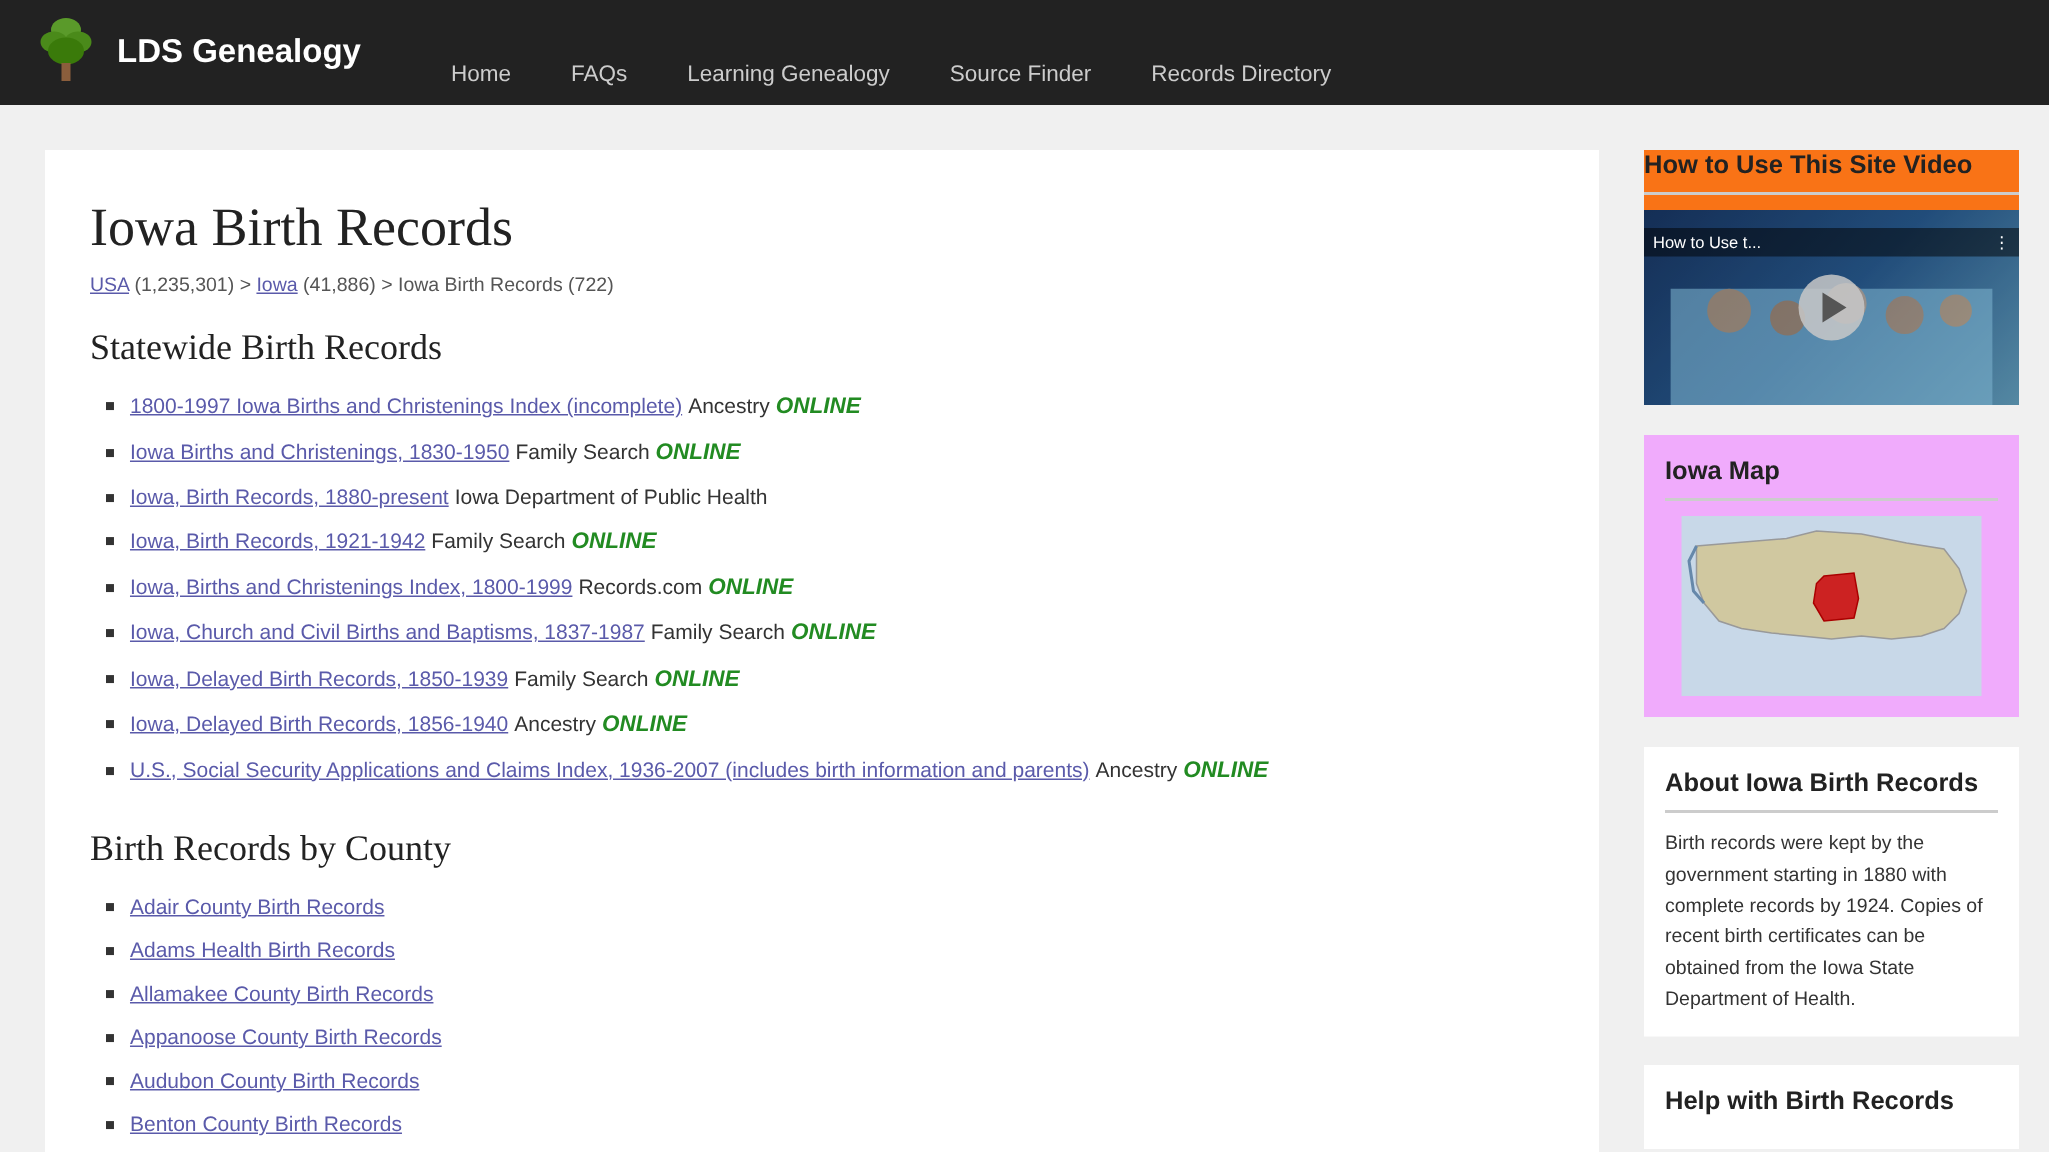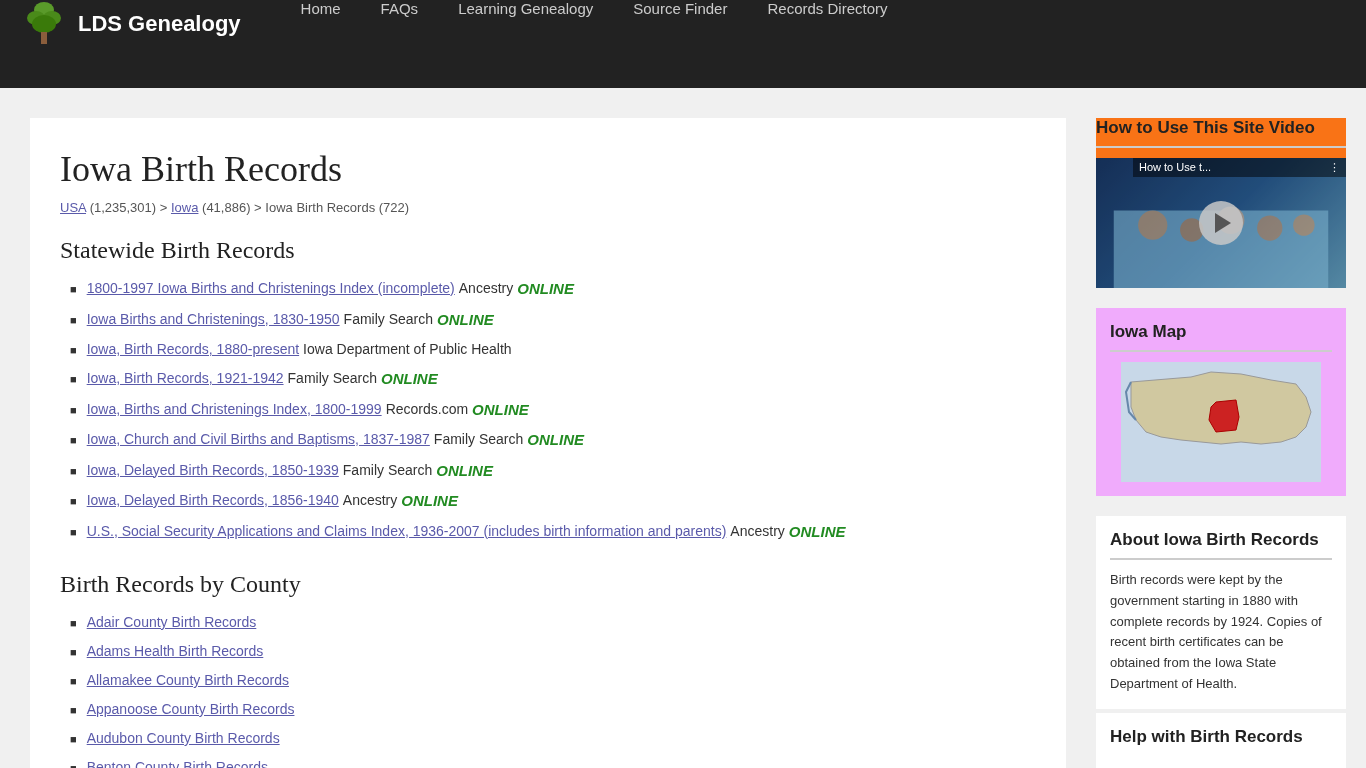--- a/index.html
+++ b/index.html
@@ -1,24 +1,24 @@
 <!DOCTYPE html>
 <html><head>
   <meta charset="utf-8">
   <style>
     * { margin: 0; padding: 0; box-sizing: border-box; }
     body { font-family: Georgia, 'Times New Roman', serif; font-size: 15px; color: #333; background: #e8e8e8; }
 
     
     #header {
       background: #222;
-      padding: 0 20px;
-      display: flex;
-      align-items: flex-start;
-      height: 88px;
+      padding: 12px 20px;
+      display: flex;
+      align-items: flex-end;
+      height: 70px;
     }
     #logo-area {
       display: flex;
       align-items: center;
       gap: 10px;
       margin-right: 60px;
     }
     #logo-icon {
       width: 48px;
       height: 48px;
@@ -132,21 +132,21 @@
       background: #f97316;
       margin-bottom: 20px;
     }
     #sidebar-section-map {
       background: #f0abfc;
       margin-bottom: 20px;
       padding: 14px;
     }
     #sidebar-section-about {
       background: #fff;
-      margin-bottom: 4px;
+      margin-bottom: 19px;
       padding: 14px;
     }
     #sidebar-section-help {
       background: #fff;
       padding: 14px;
     }
     .sidebar-title {
       font-size: 17px;
       font-weight: bold;
       color: #222;
@@ -187,30 +187,29 @@
     }
     #video-play-button::after {
       content: '';
       border-left: 16px solid #555;
       border-top: 10px solid transparent;
       border-bottom: 10px solid transparent;
       margin-left: 4px;
     }
     #video-title-bar {
       position: absolute;
-      top: 0; left: 0; right: 0;
+      top: 12px; left: 0; right: 0;
       background: rgba(0,0,0,0.5);
       color: #fff;
       font-size: 11px;
       font-family: Arial, sans-serif;
       padding: 3px 6px;
       display: flex;
       justify-content: space-between;
-      align-items: flex-start;
-      margin-left: 37px;
+      align-items: center;
     }
     
     #map-container {
       width: 100%;
       height: 120px;
       position: relative;
       overflow: hidden;
     }
     #map-svg {
       width: 100%;

